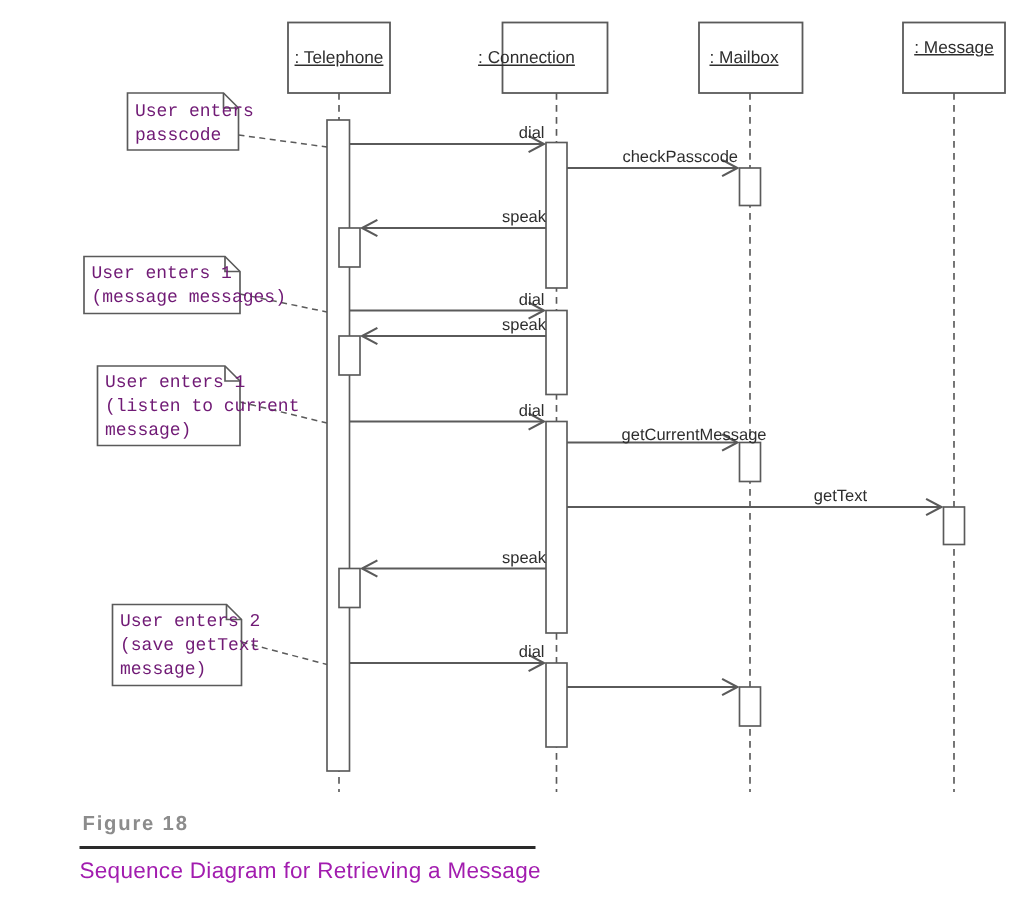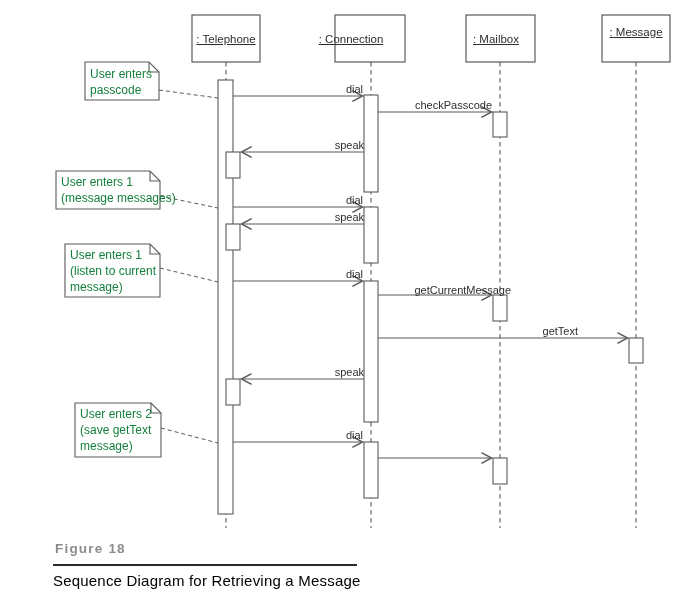--- a/index.html
+++ b/index.html
@@ -11,29 +11,29 @@
   svg.layer{position:absolute;left:0;top:0;}
   .participant{
     display:flex;align-items:center;justify-content:center;
     font-size:11.5px;color:#2e2e2e;text-align:right;
   }
   .participant span{text-decoration:underline;white-space:nowrap;}
   .msg-label{
     text-align:right;font-size:11px;color:#2e2e2e;white-space:nowrap;
   }
   .note-text{
-    font-family:Liberation Sans, sans-serif;
-    font-size:12px;line-height:16px;color:#15803d;
+    font-family:Liberation Mono, monospace;
+    font-size:12px;line-height:16px;color:#701a75;
   }
   .note-text div{white-space:nowrap;}
   .figure-label{
     font-size:13.5px;font-weight:bold;letter-spacing:1.2px;color:#8c8c8c;
   }
   .figure-title{
-    font-size:15px;color:#000000;letter-spacing:0.2px;
+    font-size:15px;color:#a21caf;letter-spacing:0.2px;
   }
 </style>
 </head>
 <body>
 
 <div class="canvas">
 
   <svg class="layer" width="686" height="607" viewBox="0 0 686 607">
     <defs>
       <marker id="ah" viewBox="-10 -6 12 12" refX="-0.5" refY="0" markerWidth="12" markerHeight="12" orient="auto">

